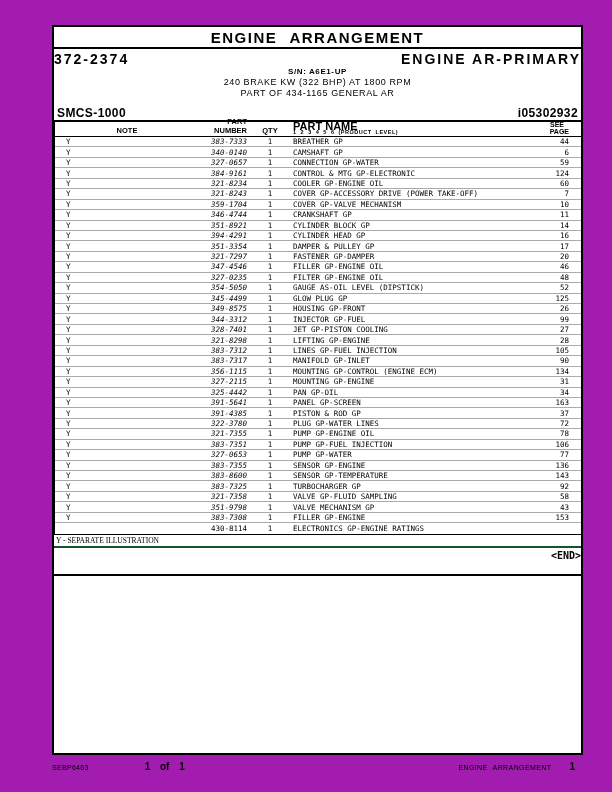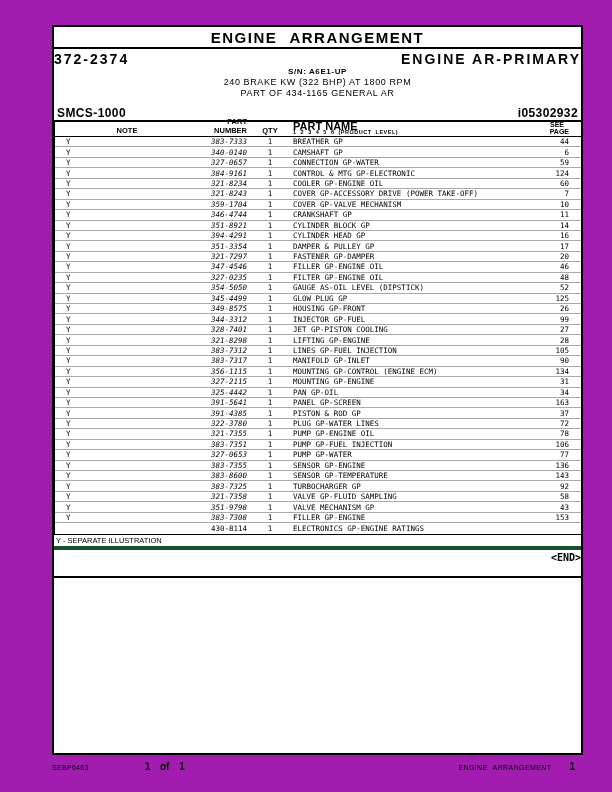--- a/index.html
+++ b/index.html
@@ -54,22 +54,22 @@
     display:flex; align-items:center; height:10.45px; box-sizing:border-box;
     border-bottom:1px solid #aaa;
     font-family:"DejaVu Sans Mono", monospace; font-size:7.5px; line-height:9px;
   }
   .trow:last-child { border-bottom:none; }
   .trow .c-note { padding-left:11px; }
   .trow .c-part { font-style:italic; }
   .trow.emph .c-part { font-style:normal; font-weight:normal; }
 
   .footnote-row {
-    height:11px; line-height:11px; border-bottom:4px solid #14532d;
-    font-family:Liberation Sans, sans-serif; font-size:7.5px; padding-left:2px;
+    height:11px; line-height:11px; border-bottom:2px solid #14532d;
+    font-family:Liberation Serif, serif; font-size:7.5px; padding-left:2px;
   }
   .end-row {
     margin-top:3px; height:10px; line-height:10px; text-align:right;
     font-family:"DejaVu Sans Mono", monospace; font-weight:bold; font-size:10px;
   }
   .section-divider { margin-top:13px; border-top:2px solid #000; height:0; }
 
   .footer {
     position:absolute; left:52px; top:759px; width:531px; height:14px;
     display:flex; justify-content:space-between; align-items:center;

